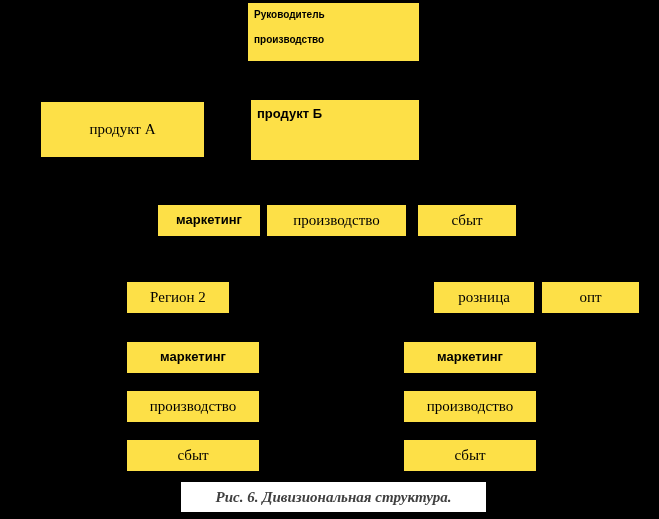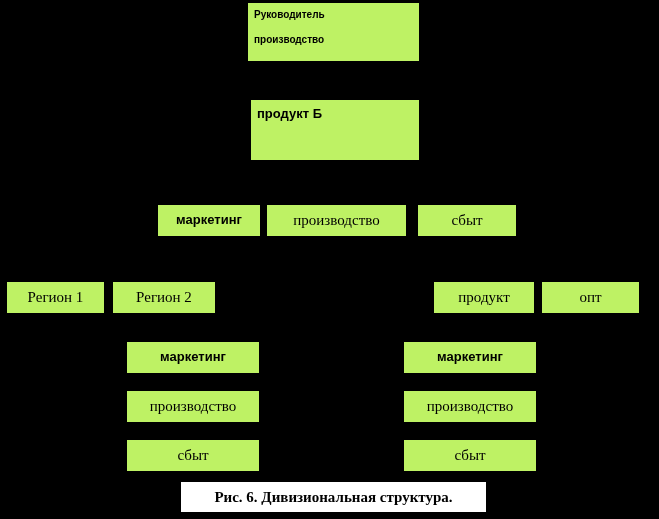--- a/index.html
+++ b/index.html
@@ -10,21 +10,21 @@
   #canvas {
     position: relative;
     width: 659px;
     height: 519px;
     background: #000000;
     overflow: hidden;
     font-family: "Liberation Serif", serif;
   }
   .box {
     position: absolute;
-    background: #bef264;
+    background: #fde047;
     border: 1px solid #000000;
     box-sizing: border-box;
     color: #000000;
     display: flex;
     align-items: center;
     justify-content: center;
     text-align: center;
     line-height: 1.25;
   }
   .box.pad-left {
@@ -45,27 +45,28 @@
   .sans-xs {
     font-family: "Liberation Sans", sans-serif;
     font-size: 10px;
     font-weight: bold;
   }
   .caption {
     position: absolute;
     background: #ffffff;
     border: 1px solid #000000;
     box-sizing: border-box;
-    color: #000000;
+    color: #404040;
     display: flex;
     align-items: center;
     justify-content: center;
     font-family: "Liberation Serif", serif;
     font-size: 15px;
     font-weight: bold;
+    font-style: italic;
   }
   .two-line {
     flex-direction: column;
     align-items: flex-start;
     justify-content: flex-start;
   }
   .two-line span {
     display: block;
   }
   .line1 { margin-bottom: 12px; }
@@ -73,48 +74,48 @@
 </head>
 <body>
 
 <div id="canvas">
 
   <div class="box pad-left two-line" style="left:247px; top:2px; width:173px; height:60px;">
     <span class="sans-xs line1">Руководитель</span>
     <span class="sans-xs">производство</span>
   </div>
 
+  <div class="box serif-lg" style="left:40px; top:101px; width:165px; height:57px;">
+    <span>продукт А</span>
+  </div>
 
   <div class="box pad-left" style="left:250px; top:99px; width:170px; height:62px;">
     <span class="sans-sm">продукт Б</span>
   </div>
 
 
   <div class="box sans-sm" style="left:157px; top:204px; width:104px; height:33px;">
     <span>маркетинг</span>
   </div>
 
   <div class="box serif-lg" style="left:266px; top:204px; width:141px; height:33px;">
     <span>производство</span>
   </div>
 
   <div class="box serif-lg" style="left:417px; top:204px; width:100px; height:33px;">
     <span>сбыт</span>
   </div>
 
-  <div class="box serif-lg" style="left:6px; top:281px; width:99px; height:33px;">
-    <span>Регион 1</span>
-  </div>
 
-  <div class="box serif-lg" style="left:112px; top:281px; width:104px; height:33px;">
+  <div class="box serif-lg" style="left:126px; top:281px; width:104px; height:33px;">
     <span>Регион 2</span>
   </div>
 
   <div class="box serif-lg" style="left:433px; top:281px; width:102px; height:33px;">
-    <span>продукт</span>
+    <span>розница</span>
   </div>
 
   <div class="box serif-lg" style="left:541px; top:281px; width:99px; height:33px;">
     <span>опт</span>
   </div>
 
   <div class="box sans-sm" style="left:126px; top:341px; width:134px; height:33px;">
     <span>маркетинг</span>
   </div>
 

